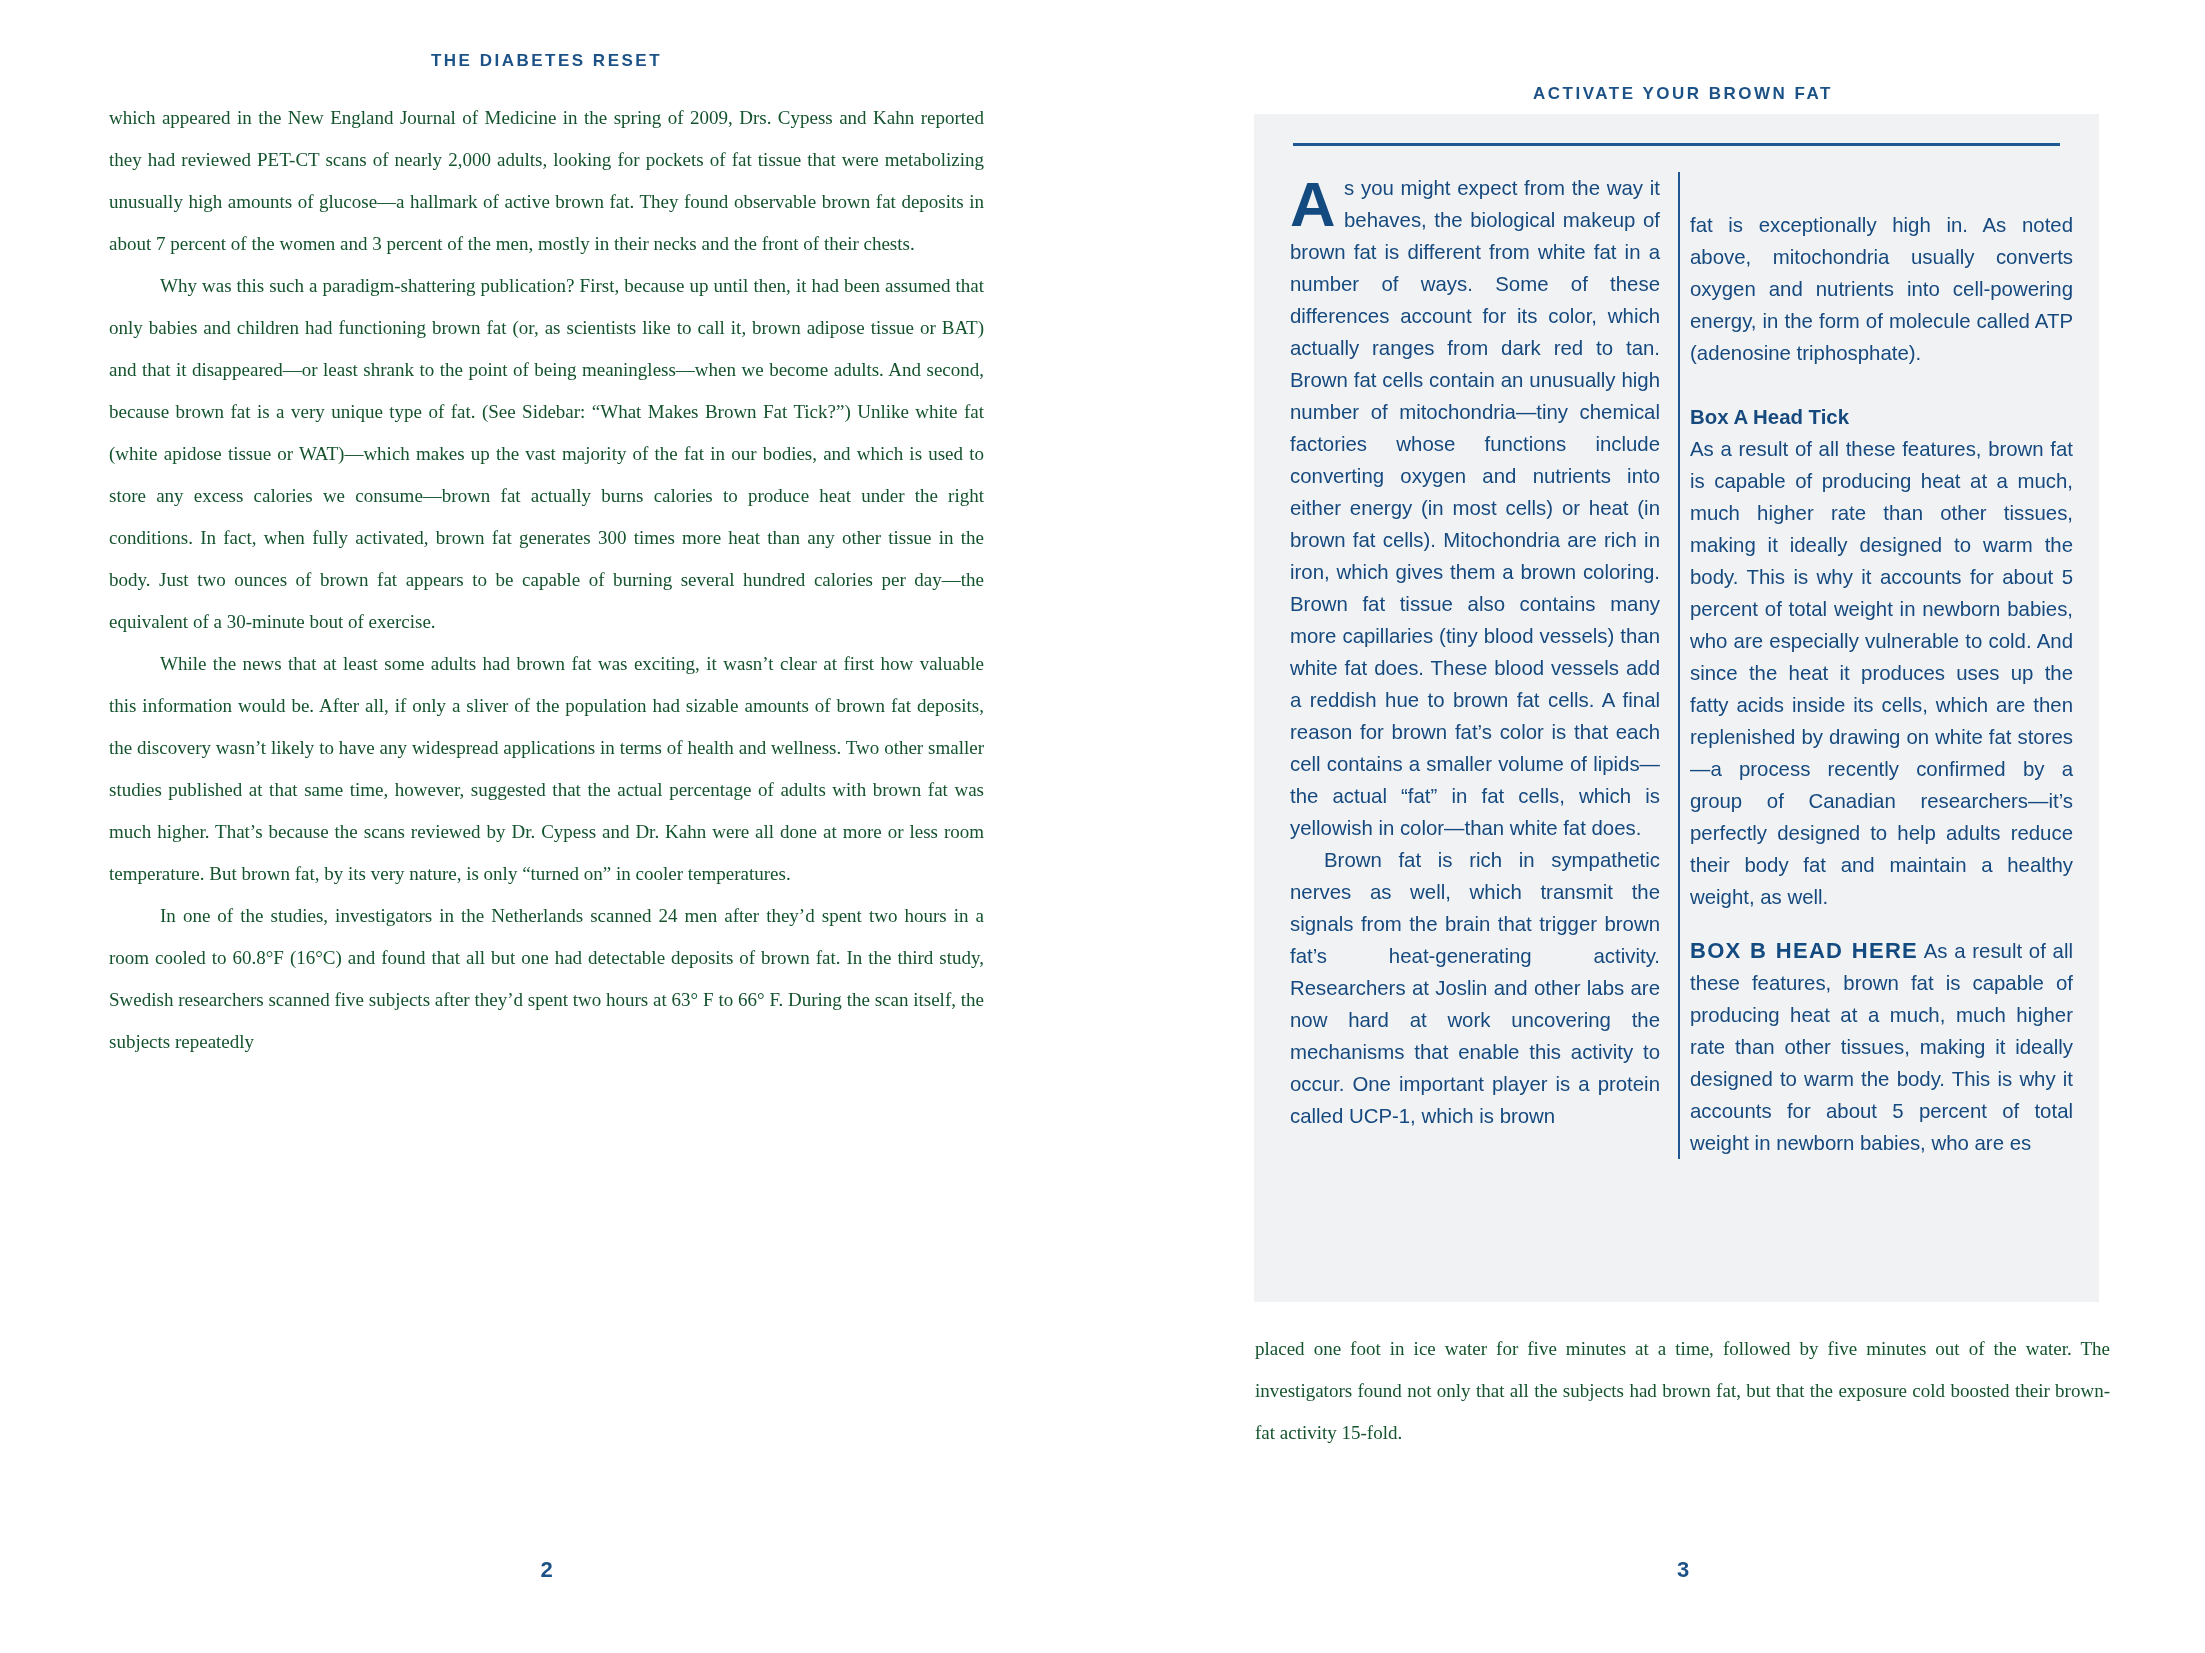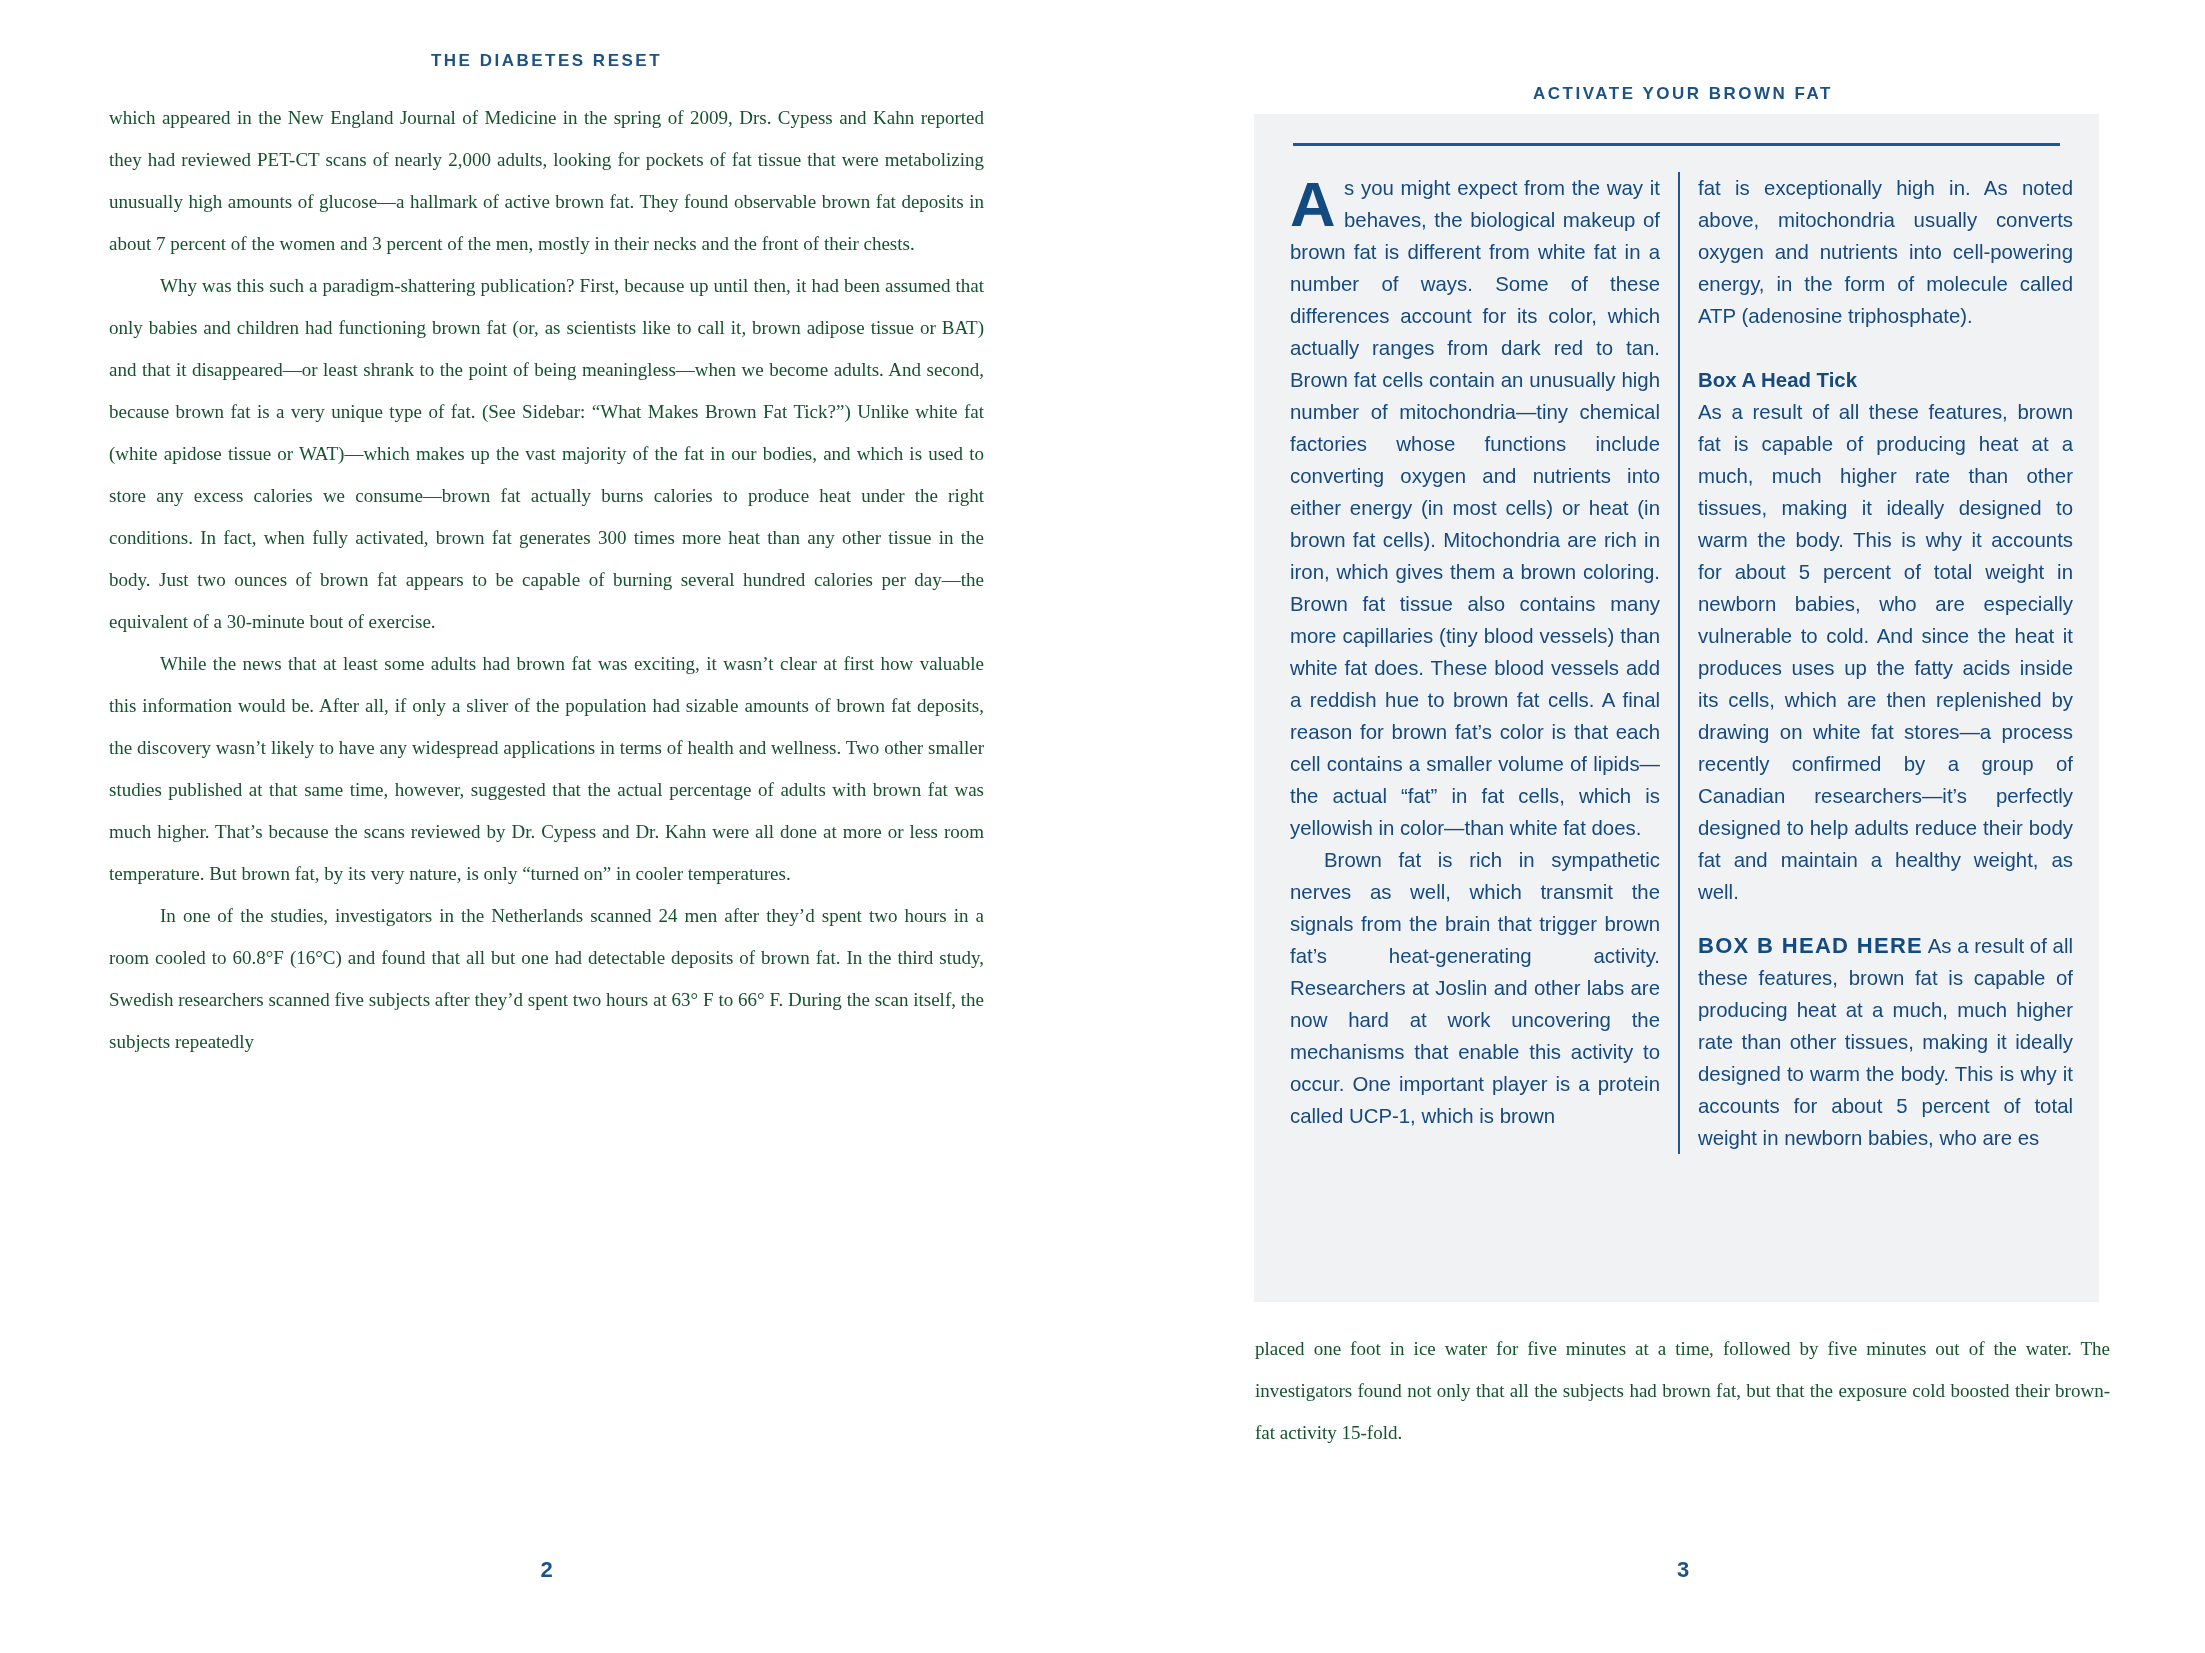--- a/index.html
+++ b/index.html
@@ -51,21 +51,21 @@
   .sidebar-rule { height:3.4px; background:#1f5793; margin:29px 39px 0 39px; }
 
   .sidebar-columns {
     display:flex; margin:25.4px 26px 0 36px;
     font-family:"Liberation Sans", sans-serif;
     font-size:20.4px; line-height:32px;
     color:#16497e; text-align:justify;
     hyphens:auto; -webkit-hyphens:auto;
   }
   .scol.c-left  { width:390px; padding-right:18px; border-right:2.5px solid #1f5793; }
-  .scol.c-right { width:393px; padding-left:18px; }
+  .scol.c-right { width:393px; padding-left:10px;margin-top:37px; }
   .scol p { margin:0; }
   .scol p.p-indent { text-indent:34px; }
 
   .dropcap {
     float:left; font-weight:bold; font-size:63px; line-height:51px;
     padding:6.8px 8.5px 0 0; color:#134a80;
     font-family:"Liberation Sans", sans-serif;
   }
   .box-head { font-weight:bold; margin-top:32px !important; }
   .box-head-inline {

